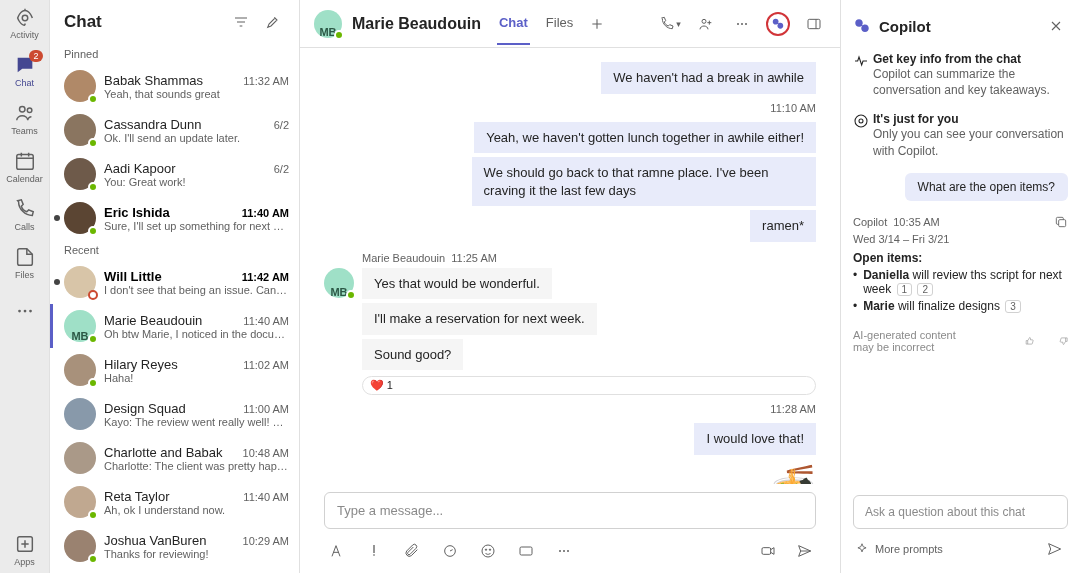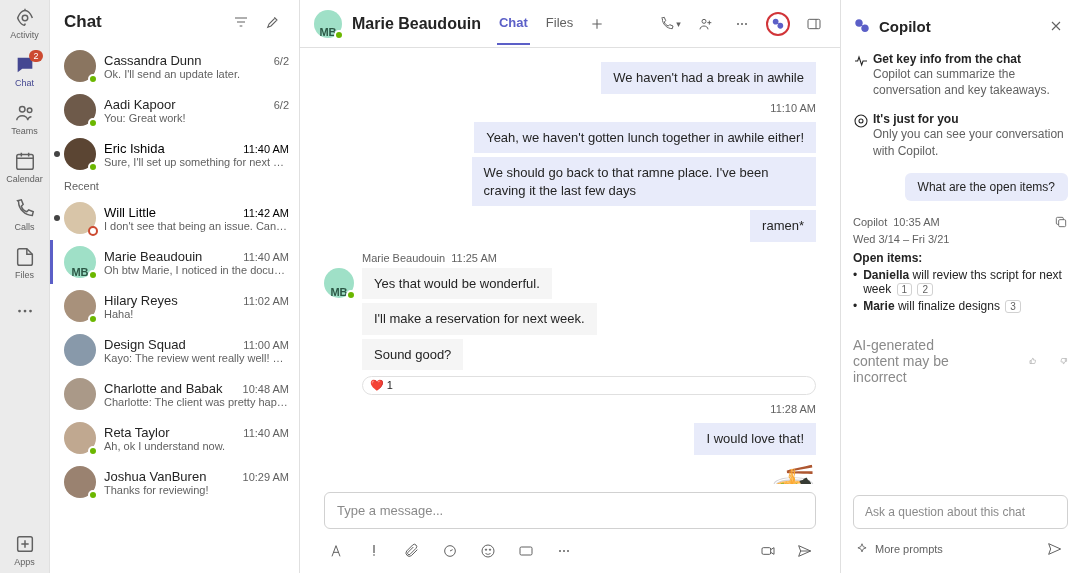--- a/index.html
+++ b/index.html
@@ -11,21 +11,21 @@
 .rail-label{font-size:9px}
 .badge{position:absolute;top:2px;right:6px;background:#cc4a31;color:#fff;font-size:9px;border-radius:8px;padding:0 4px;line-height:12px}
 .chatlist{width:250px;background:#fff;border-right:1px solid #e0e0e0;display:flex;flex-direction:column;overflow:hidden}
 .cl-head{display:flex;align-items:center;padding:10px 14px;gap:8px}
 .cl-title{font-size:17px;font-weight:700;flex:1}
 .icon-btn{width:24px;height:24px;display:flex;align-items:center;justify-content:center;color:#616161;cursor:pointer;border-radius:4px}
 .icon-btn svg{width:16px;height:16px}
 .section-lbl{font-size:11px;color:#616161;padding:4px 14px}
 .conv{display:flex;align-items:center;padding:6px 10px 6px 14px;gap:8px;cursor:pointer;position:relative}
 .conv.selected{background:#fff;border-left:3px solid #5b5fc7;padding-left:11px}
-.conv.unread .c-name,.conv.unread .c-time{font-weight:400;color:#000}
+.conv.unread .c-name,.conv.unread .c-time{font-weight:700;color:#000}
 .dot{width:6px;height:6px;background:#444;border-radius:50%;position:absolute;left:4px}
 .avatar{width:32px;height:32px;border-radius:50%;background:#888;flex-shrink:0;position:relative;display:flex;align-items:flex-end;justify-content:center;color:#fff;font-size:11px;font-weight:600}
 .presence{width:10px;height:10px;border-radius:50%;border:2px solid #fff;position:absolute;bottom:-2px;right:-2px}
 .presence.avail{background:#6bb700}
 .presence.away{background:#fff;border:2px solid #cc4a31}
 .c-body{flex:1;min-width:0}
 .c-row1{display:flex;justify-content:space-between;align-items:baseline}
 .c-name{font-size:13px;white-space:nowrap;overflow:hidden;text-overflow:ellipsis}
 .c-time{font-size:11px;color:#616161;margin-left:4px}
 .c-prev{font-size:11px;color:#616161;white-space:nowrap;overflow:hidden;text-overflow:ellipsis}
@@ -57,21 +57,21 @@
 .cp-sug svg{width:16px;height:16px;flex-shrink:0;margin-top:1px}
 .cp-sug-t{font-weight:600;font-size:12px}
 .cp-sug-d{color:#616161;font-size:12px;line-height:1.35}
 .cp-chip{background:#e8ebfa;padding:7px 13px;border-radius:6px;align-self:flex-end;font-size:12px}
 .cp-resp{font-size:12px}
 .cp-resp-h{display:flex;align-items:center;gap:6px;color:#616161;font-size:11px;margin-bottom:4px}
 .cp-resp-h .sp{flex:1}
 .cp-date{color:#616161;font-size:11px;margin-bottom:6px}
 .cp-li{display:flex;gap:6px;margin:3px 0;font-size:12px}
 .pill{display:inline-block;border:1px solid #d1d1d1;border-radius:3px;padding:0 4px;font-size:10px;color:#616161;margin-left:2px}
-.cp-disc{display:flex;align-items:center;gap:24px;color:#8a8a8a;font-size:14px;margin-top:24px}
+.cp-disc{display:flex;align-items:center;gap:24px;color:#8a8a8a;font-size:11px;margin-top:16px}
 .cp-disc .sp{flex:1}
 .cp-input{border:1px solid #d1d1d1;border-radius:6px;margin:10px 12px 4px;padding:9px 11px;color:#8a8a8a;font-size:12px}
 .cp-footer{display:flex;align-items:center;padding:4px 14px 12px;color:#616161;font-size:11px;gap:6px}
 .cp-footer .sp{flex:1}
 .avatar.mb{background:#9fe0c7;color:#2c5846}
 .avatar.wl{background:#d8c5a8}
 .avatar.bs{background:#b08968}
 .avatar.cd{background:#8a7560}
 .avatar.ak{background:#6e5a4a}
 .avatar.ei{background:#5b4533}
@@ -152,21 +152,34 @@
         <svg viewBox="0 0 24 24" fill="none" stroke="currentColor" stroke-width="1.6">
           <path d="M3 6h18M6 12h12M10 18h4"></path>
         </svg>
       </div>
     <div class="icon-btn">
         <svg viewBox="0 0 24 24" fill="none" stroke="currentColor" stroke-width="1.6">
           <path d="M4 20l2-5 9-9 3 3-9 9-5 2zM14 5l3 3"></path>
         </svg>
       </div>
   </div>
+  <div class="section-lbl">Pinned</div>
   <div id="pinned">
+      <div class="conv">
+        <div class="avatar bs">
+          <div class="presence avail"></div>
+        </div>
+        <div class="c-body">
+          <div class="c-row1">
+            <div class="c-name">Babak Shammas</div>
+            <div class="c-time">11:32 AM</div>
+          </div>
+          <div class="c-prev">Yeah, that sounds great</div>
+        </div>
+      </div>
       <div class="conv">
         <div class="avatar cd">
           <div class="presence avail"></div>
         </div>
         <div class="c-body">
           <div class="c-row1">
             <div class="c-name">Cassandra Dunn</div>
             <div class="c-time">6/2</div>
           </div>
           <div class="c-prev">Ok. I'll send an update later.</div>

